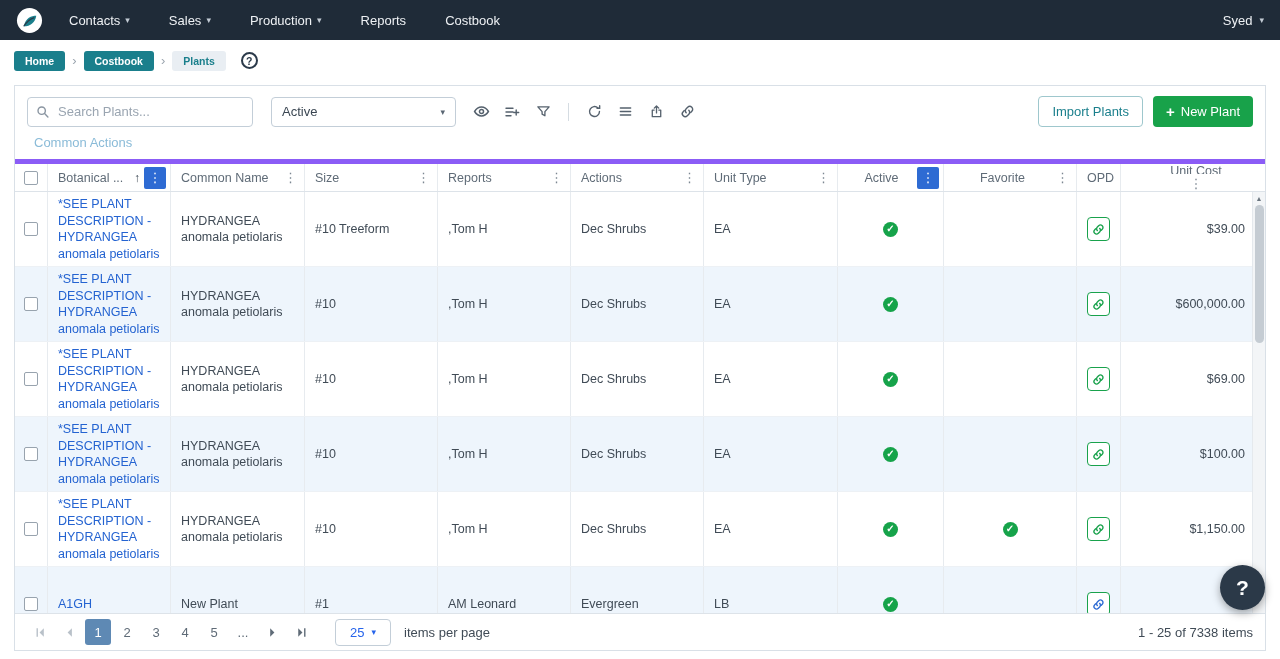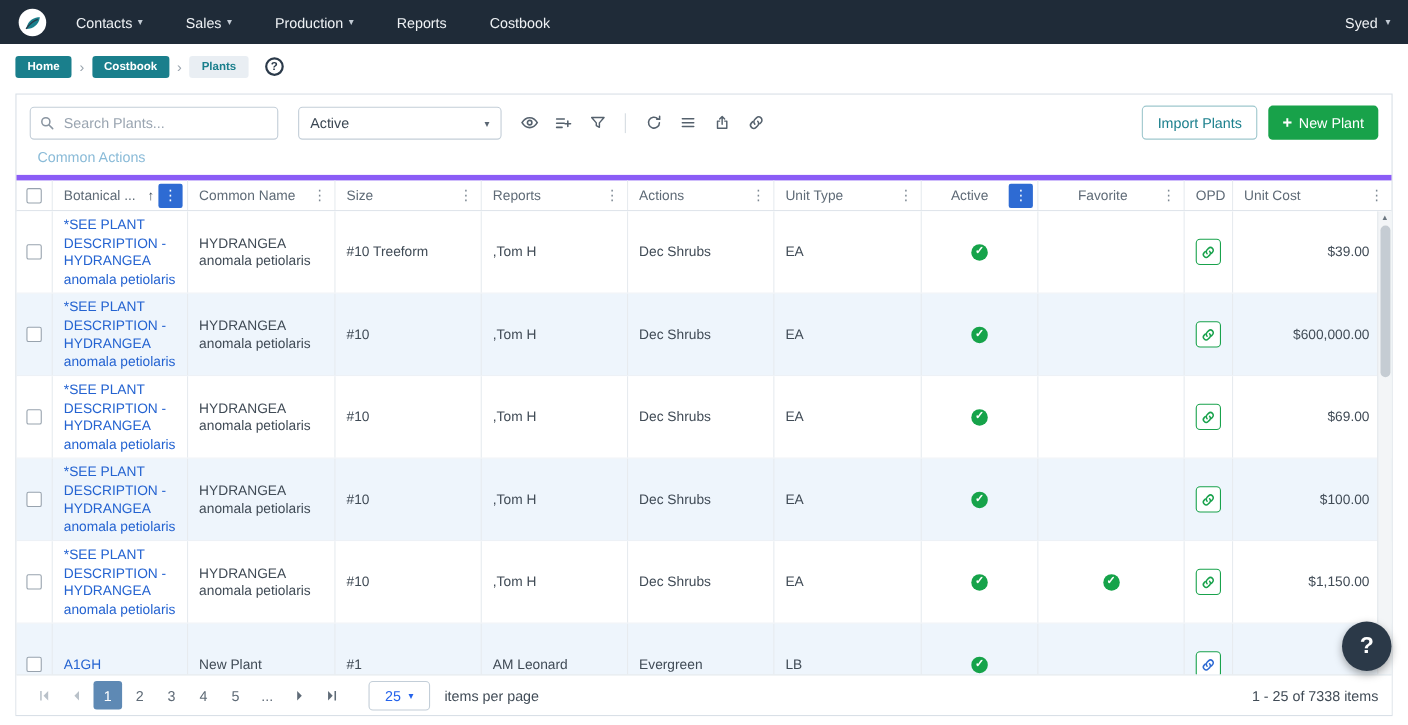--- a/index.html
+++ b/index.html
@@ -47,21 +47,21 @@
     border-radius:4px; cursor:pointer; display:flex; align-items:center; gap:6px; margin-left:10px;
     font-family:inherit; flex:none; }
   .btn-green .plus { font-size:15px; font-weight:700; }
   .common-actions { color:#8abbd8; font-size:13px; padding:0 0 9px 19px; cursor:pointer; }
   
   .gridhead, .row { display:grid;
     grid-template-columns:33px 123px 134px 133px 133px 133px 134px 106px 133px 44px minmax(0,1fr); }
   .gridhead { border-top:5px solid #8b5cf6; border-bottom:1px solid #dde3e9; height:33px; flex:none; }
   .hcell { display:flex; align-items:center; gap:2px; padding:0 4px 0 10px; font-size:12.5px; color:#5f6b77;
     border-right:1px solid #e7ebef; overflow:hidden; white-space:nowrap; cursor:pointer; }
-  .hcell:last-child { border-right:none; }
+  .hcell:last-child { border-right:none;flex-direction:column; }
   .hcell .label { flex:1; overflow:hidden; text-overflow:ellipsis; }
   .hcell .label.center { text-align:center; }
   .kebab { color:#7c8792; font-size:13px; padding:0 3px; cursor:pointer; flex:none; }
   .kebab-box { width:22px; height:22px; background:#2e6bd3; border-radius:2px; color:#fff; display:grid;
     place-items:center; font-size:13px; cursor:pointer; flex:none; }
   .sort-arrow { color:#3a4652; font-size:12px; margin:0 2px; flex:none; }
   .rows { flex:1; overflow:hidden; position:relative; }
   .row { border-bottom:1px solid #edf1f5; height:75px; background:#fff; }
   .row:nth-child(even) { background:#eef5fc; }
   .cell { padding:6px 10px; font-size:12.5px; color:#404b56; border-right:1px solid #e7ebef;

